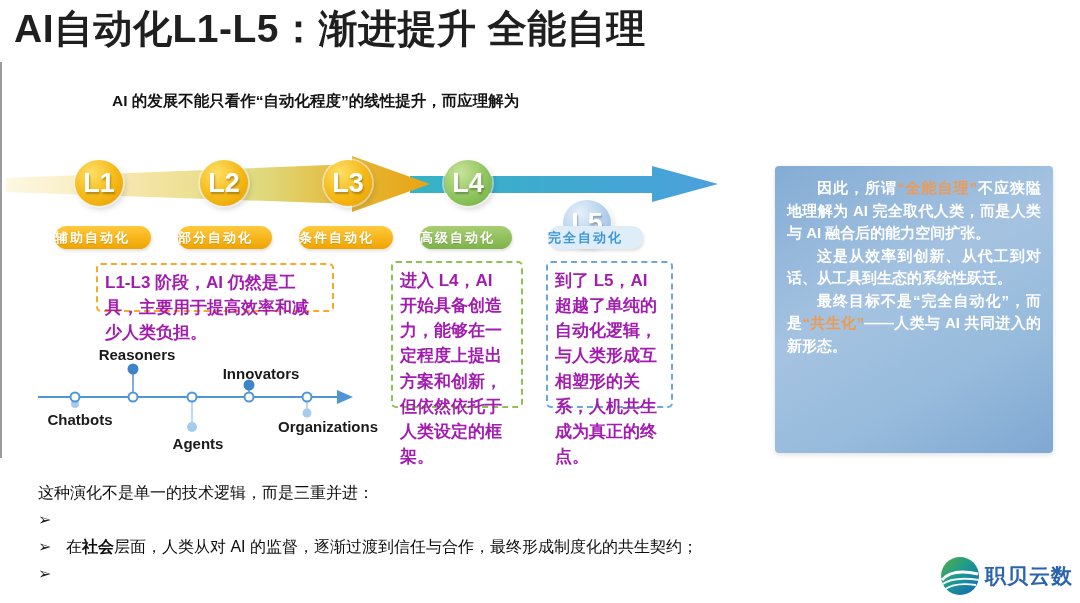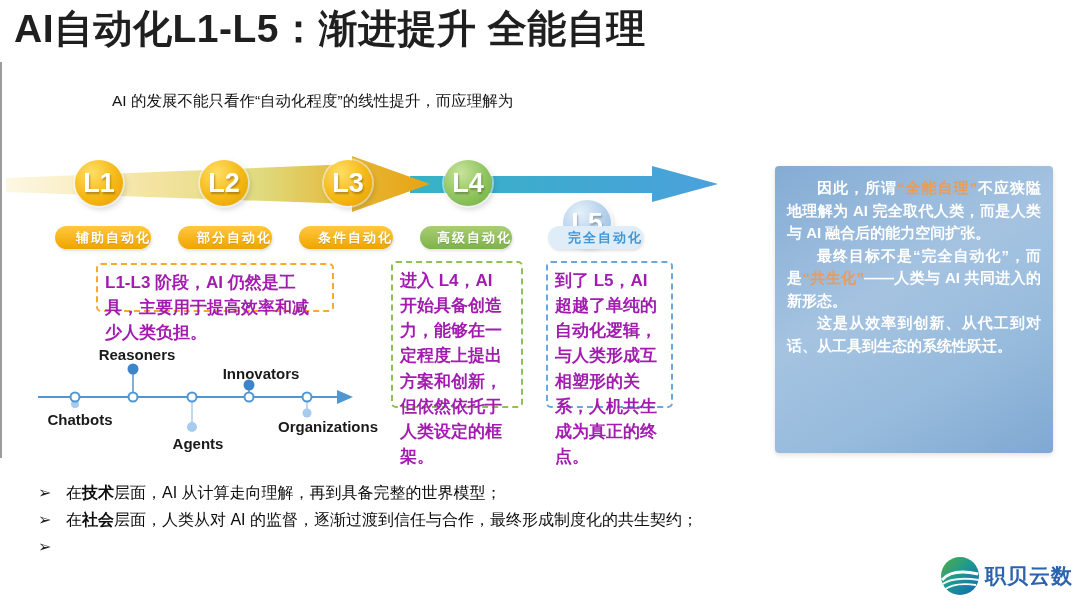--- a/index.html
+++ b/index.html
@@ -8,37 +8,37 @@
     font-family:"Liberation Sans","DejaVu Sans",sans-serif;overflow:hidden;
   }
   
   .title{
     position:absolute;left:14px;top:2px;font-size:39px;font-weight:900;
     color:#1f1f1f;letter-spacing:0.5px;white-space:nowrap;
   }
   .left-rule{position:absolute;left:0;top:62px;width:2px;height:396px;background:#9c9c9c;}
   
   .intro{position:absolute;left:112px;top:90px;font-size:15.5px;color:#141414;line-height:21px;}
-  .intro .l1{font-weight:400;}
+  .intro .l1{font-weight:700;}
   .intro .l2{font-weight:900;margin-left:4px;}
   
   .arrow-svg{position:absolute;left:0;top:148px;}
   .lvl{
     position:absolute;top:160px;width:48px;height:46px;border-radius:50%;
     display:flex;align-items:center;justify-content:center;
     color:#fff;font-weight:800;font-size:27px;
     text-shadow:1px 2px 2px rgba(0,0,0,.28);
     box-shadow:0 0 0 2px rgba(255,255,255,.5), 2px 3px 6px rgba(0,0,0,.18);
   }
   .lvl.gold{background:radial-gradient(circle at 35% 28%, #FFDE66, #F4B814 55%, #E89C00);}
   .lvl.green{background:radial-gradient(circle at 35% 28%, #C8E39A, #8FC45E 55%, #6FAE3E);}
   .lvl.blue{background:radial-gradient(circle at 35% 28%, #E6F0FA, #B3D0EC 55%, #8FB7E2);margin-top:40px;}
   .pill{
     position:absolute;top:226px;height:23px;line-height:23px;border-radius:12px;
-    text-align:right;font-size:13px;font-weight:800;letter-spacing:2px;color:#fff;
+    text-align:left;font-size:13px;font-weight:800;letter-spacing:2px;color:#fff;
     box-shadow:1px 2px 3px rgba(0,0,0,.12);text-shadow:0 1px 1px rgba(0,0,0,.15);
   }
   .pill.gold{background:linear-gradient(#FFC93C,#EFA400);}
   .pill.green{background:linear-gradient(#A9CE74,#7DB348);}
   .pill.lightblue{background:#DEEDF8;color:#3F97D8;text-shadow:none;}
   
   .callout{
     position:absolute;border-radius:5px;box-sizing:border-box;background:#fff;
     font-size:17px;font-weight:700;color:#a21caf;line-height:1.48;padding:5px 7px;
   }
@@ -135,28 +135,28 @@
 
     <text x="60" y="90" text-anchor="middle">Chatbots</text>
     <text x="117" y="25" text-anchor="middle">Reasoners</text>
     <text x="178" y="114" text-anchor="middle">Agents</text>
     <text x="241" y="44" text-anchor="middle">Innovators</text>
     <text x="308" y="97" text-anchor="middle">Organizations</text>
   </svg>
 
   <div class="side-panel">
     <p><span>因此，所谓</span><span class="hl">“全能自理”</span><span>不应狭隘地理解为 AI 完全取代人类，而是人类与 AI 融合后的能力空间扩张。</span></p>
+    <p>这是从效率到创新、从代工到对话、从工具到生态的系统性跃迁。</p>
     <p><span>最终目标不是“完全自动化”，而是</span><span class="hl">“共生化”</span><span>——人类与 AI 共同进入的新形态。</span></p>
-    <p>这是从效率到创新、从代工到对话、从工具到生态的系统性跃迁。</p>
   </div>
 
   <div class="footer">
+    <div class="lead">这种演化不是单一的技术逻辑，而是三重并进：</div>
     <div class="bullet">
       <span class="marker">➢</span>
-      <span><span>在</span><b>技术</b><span>层面，AI 从计算走向理解，再到具备完整的世界模型；</span></span>
     </div>
     <div class="bullet">
       <span class="marker">➢</span>
       <span><span>在</span><b>社会</b><span>层面，人类从对 AI 的监督，逐渐过渡到信任与合作，最终形成制度化的共生契约；</span></span>
     </div>
     <div class="bullet">
       <span class="marker">➢</span>
     </div>
   </div>
 

